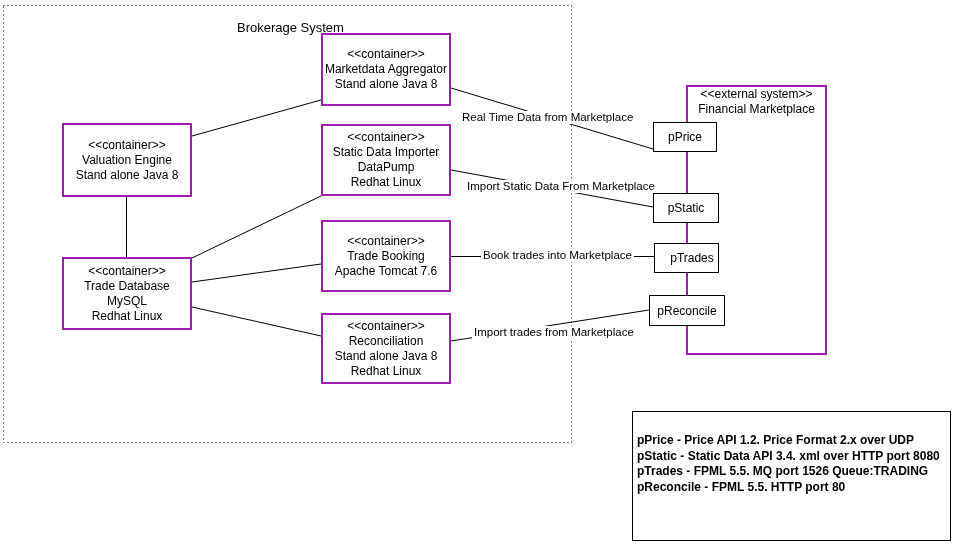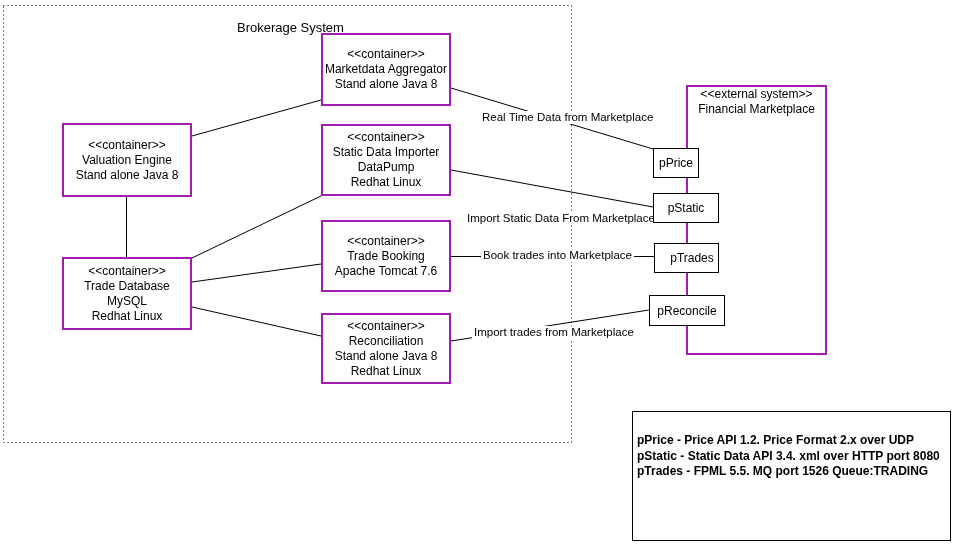--- a/index.html
+++ b/index.html
@@ -106,38 +106,39 @@
       <div>Reconciliation</div>
       <div>Stand alone Java 8</div>
       <div>Redhat Linux</div>
     </div>
 
   <div class="node ext" style="left:686px; top:85px; width:141px; height:270px;">
       <div>&lt;&lt;external system&gt;&gt;</div>
       <div>Financial Marketplace</div>
     </div>
 
-  <div class="edge-label" style="left:480px; top:111px;">Real Time Data from Marketplace</div>
+  <div class="edge-label" style="left:460px; top:111px;">Real Time Data from Marketplace</div>
 
-  <div class="edge-label" style="left:465px; top:180px;margin-top:32px;">Import Static Data From Marketplace</div>
+  <div class="edge-label" style="left:465px; top:180px;">Import Static Data From Marketplace</div>
 
   <div class="edge-label" style="left:481px; top:249px;">Book trades into Marketplace</div>
 
   <div class="edge-label" style="left:472px; top:326px;">Import trades from Marketplace</div>
 
-  <div class="port" style="left:653px; top:148px; width:46px; height:30px;">pPrice</div>
+  <div class="port" style="left:653px; top:122px; width:64px; height:30px;">pPrice</div>
 
   <div class="port" style="left:653px; top:193px; width:66px; height:30px;">pStatic</div>
 
   <div class="port" style="left:654px; top:243px; width:65px; height:30px;padding-left:11px;">pTrades</div>
 
   <div class="port" style="left:649px; top:295px; width:76px; height:31px;">pReconcile</div>
 
   <div class="keybox">
     <div class="spacer"></div>
     <div class="entries">
         <div>pPrice - Price API 1.2. Price Format 2.x over UDP</div>
         <div>pStatic - Static Data API 3.4. xml over HTTP port 8080</div>
         <div>pTrades - FPML 5.5. MQ port 1526 Queue:TRADING</div>
+        <div>pReconcile - FPML 5.5. HTTP port 80</div>
       </div>
   </div>
 
 </div>
 
 </body></html>

